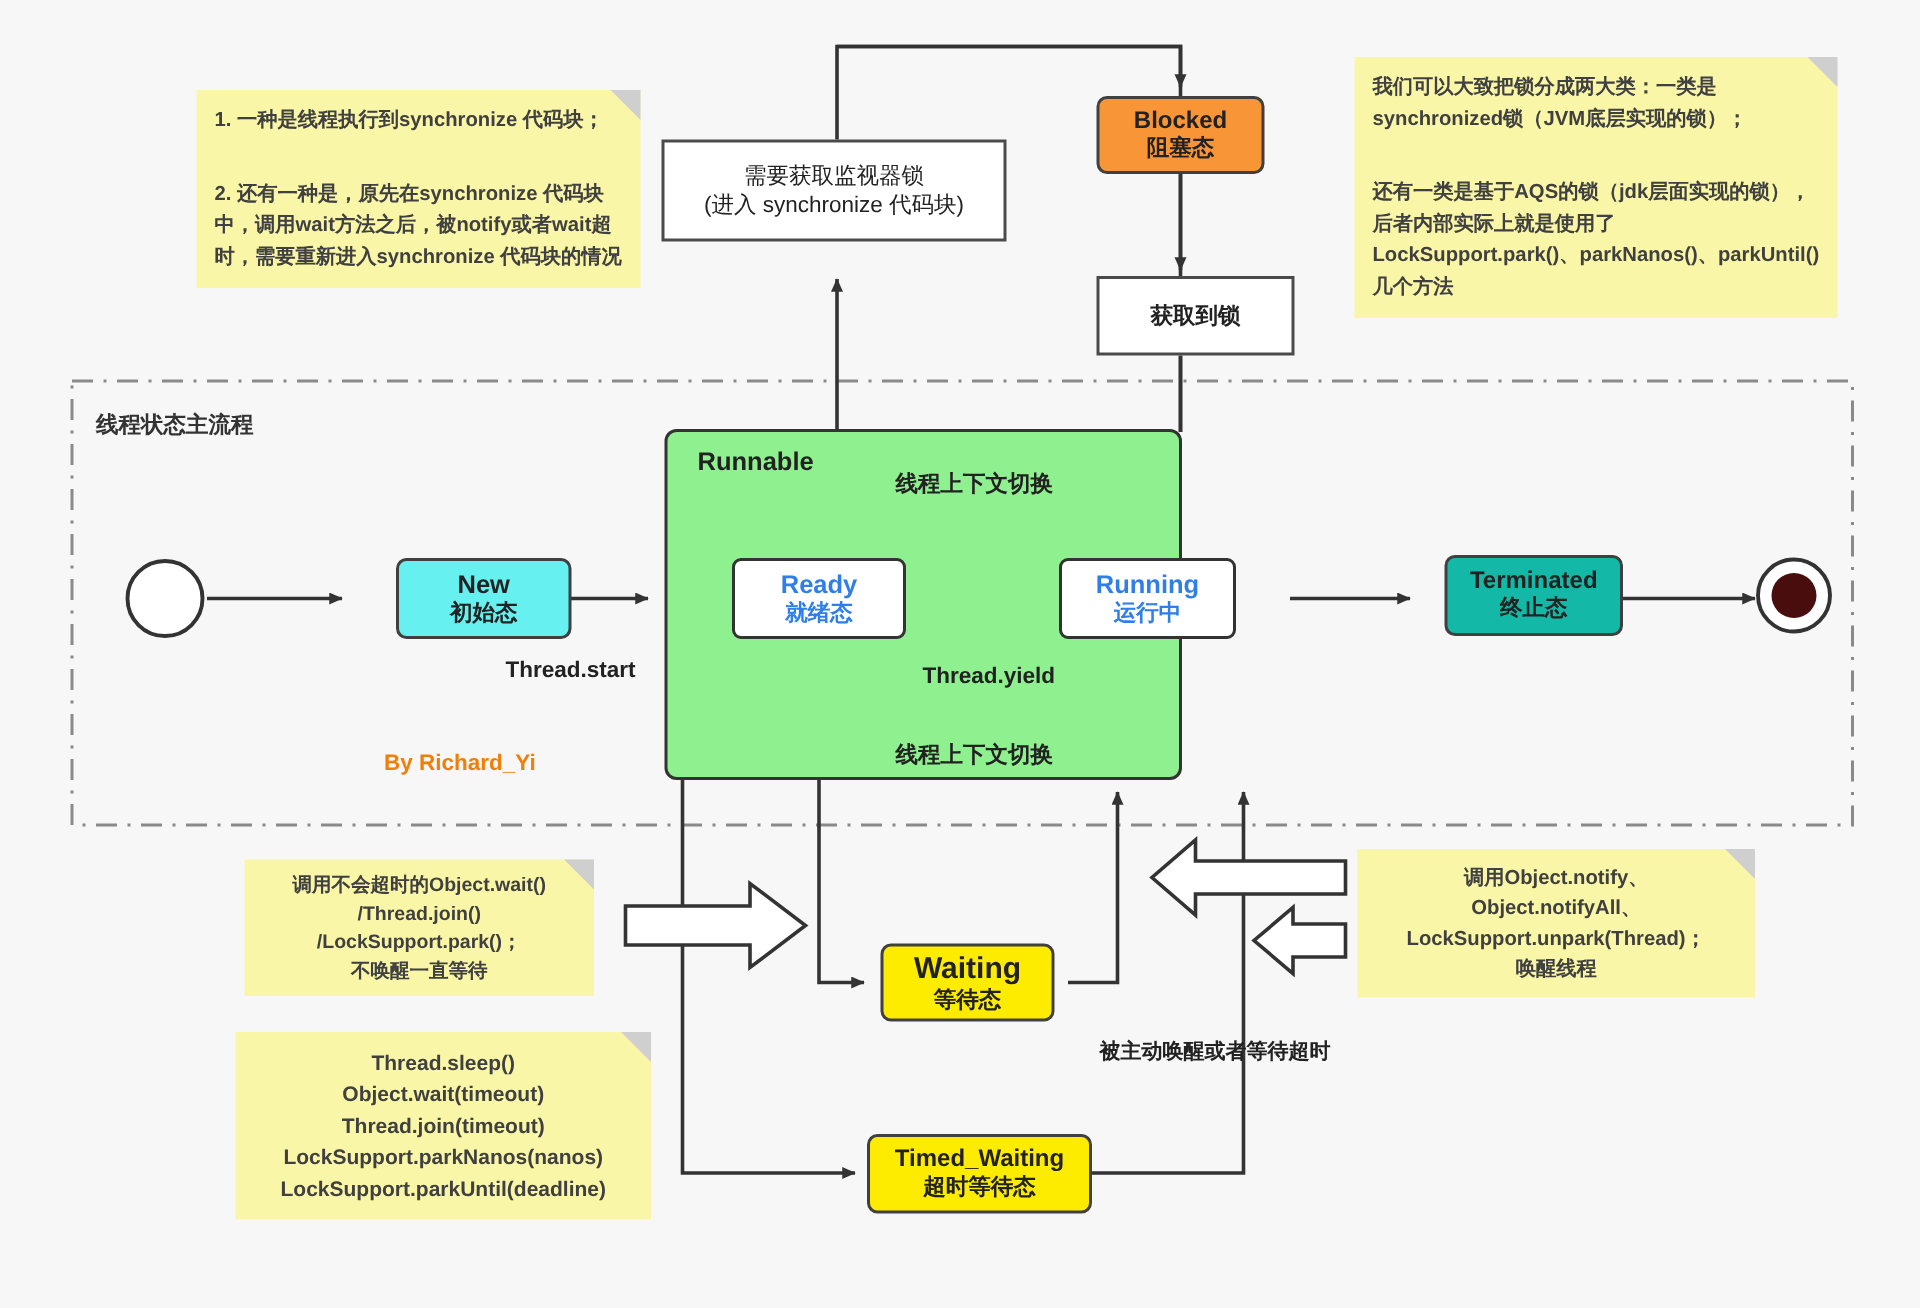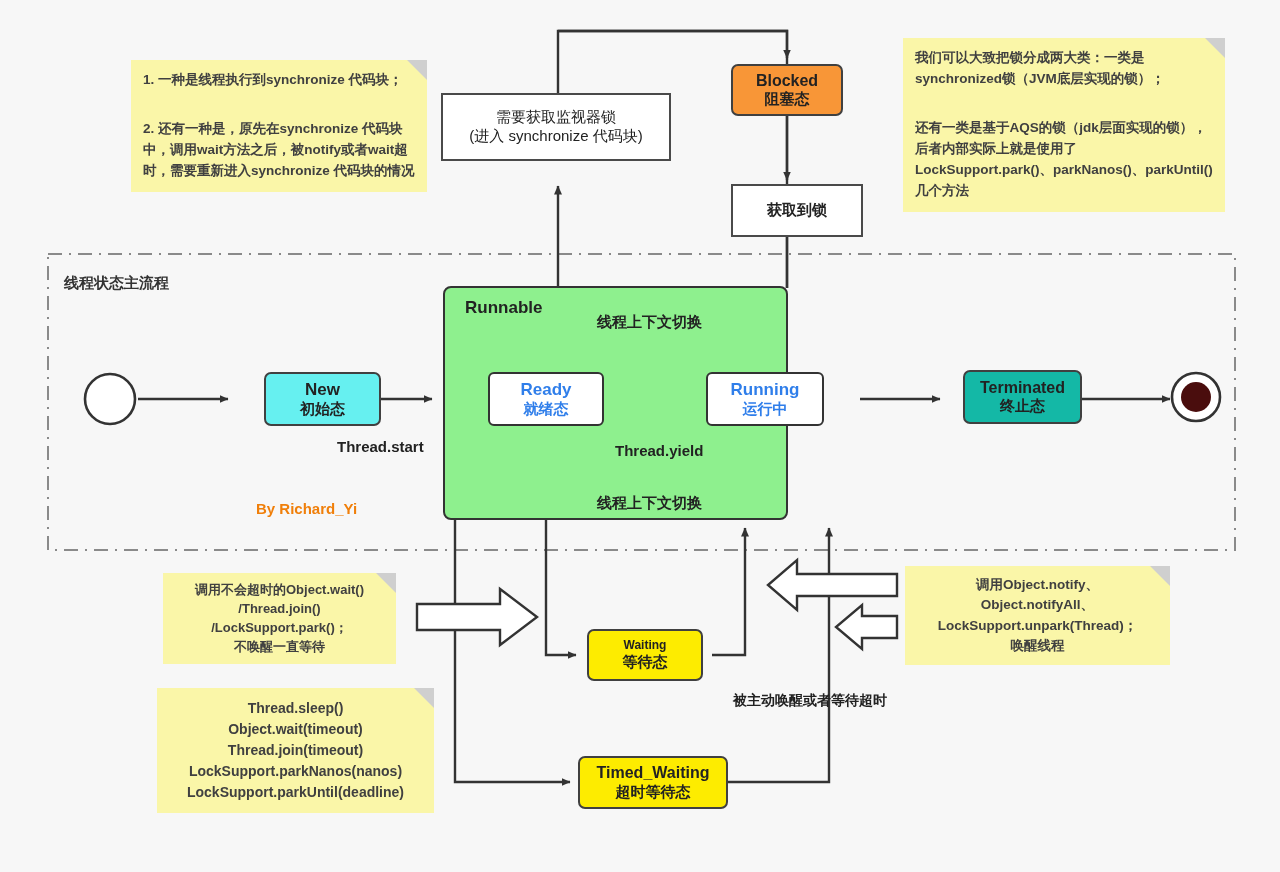--- a/index.html
+++ b/index.html
@@ -140,21 +140,21 @@
   <div class="node sbox" style="left:441px;top:93px;width:230px;height:68px;">
     <span style="font-size:15px;color:#222;">需要获取监视器锁</span>
     <span style="font-size:15px;color:#222;">(进入 synchronize 代码块)</span>
   </div>
 
   <div class="node sbox" style="left:731px;top:184px;width:132px;height:53px;">
     <span style="font-size:15px;color:#222;font-weight:bold;">获取到锁</span>
   </div>
 
   <div class="node rbox n-wait" style="left:587px;top:629px;width:116px;height:52px;">
-    <span class="ttl-en dark" style="font-size:12px;">Waiting</span>
+    <span class="ttl-en dark" style="font-size:20px;">Waiting</span>
     <span class="ttl-cn dark" style="font-size:15px;">等待态</span>
   </div>
 
   <div class="node rbox n-wait" style="left:578px;top:756px;width:150px;height:53px;">
     <span class="ttl-en dark" style="font-size:16px;">Timed_Waiting</span>
     <span class="ttl-cn dark" style="font-size:15px;">超时等待态</span>
   </div>
 
   <div class="lbl" style="left:337px;top:438px;font-size:15px;">Thread.start</div>
   <div class="lbl cn" style="left:597px;top:313px;font-size:15px;">线程上下文切换</div>

